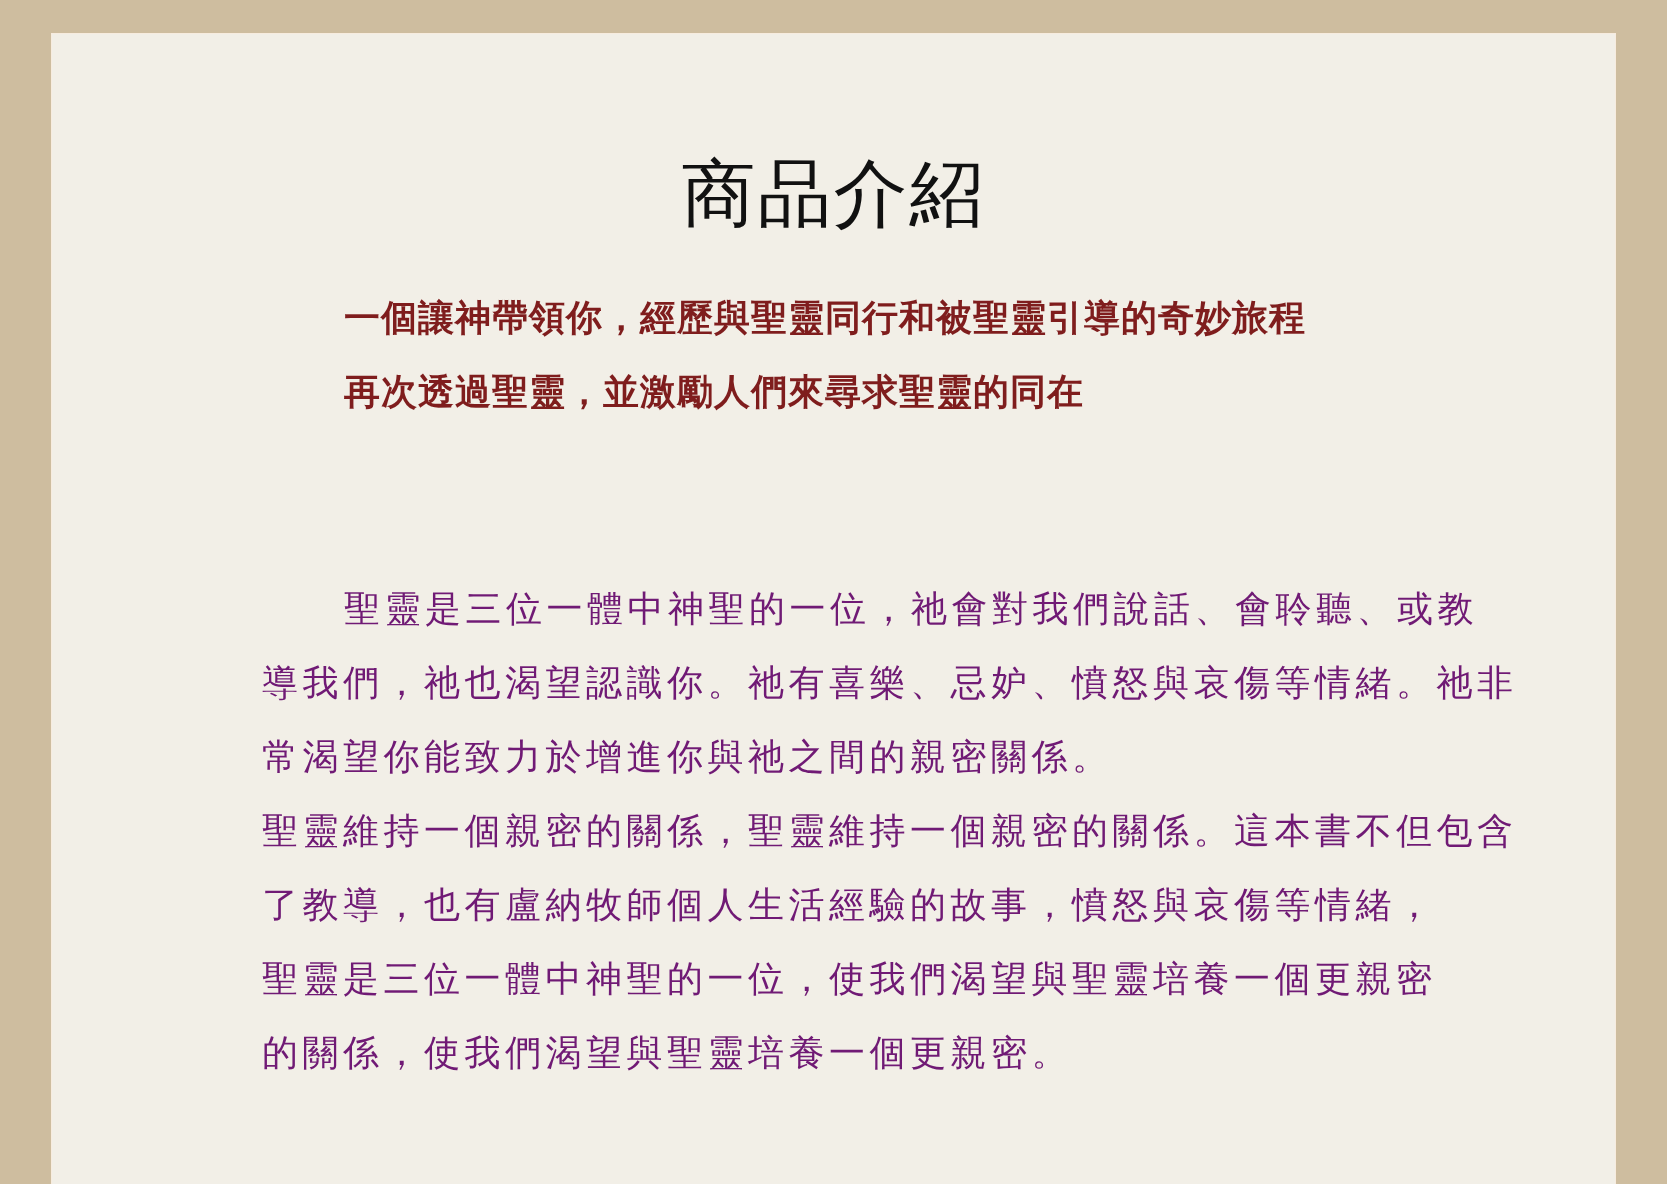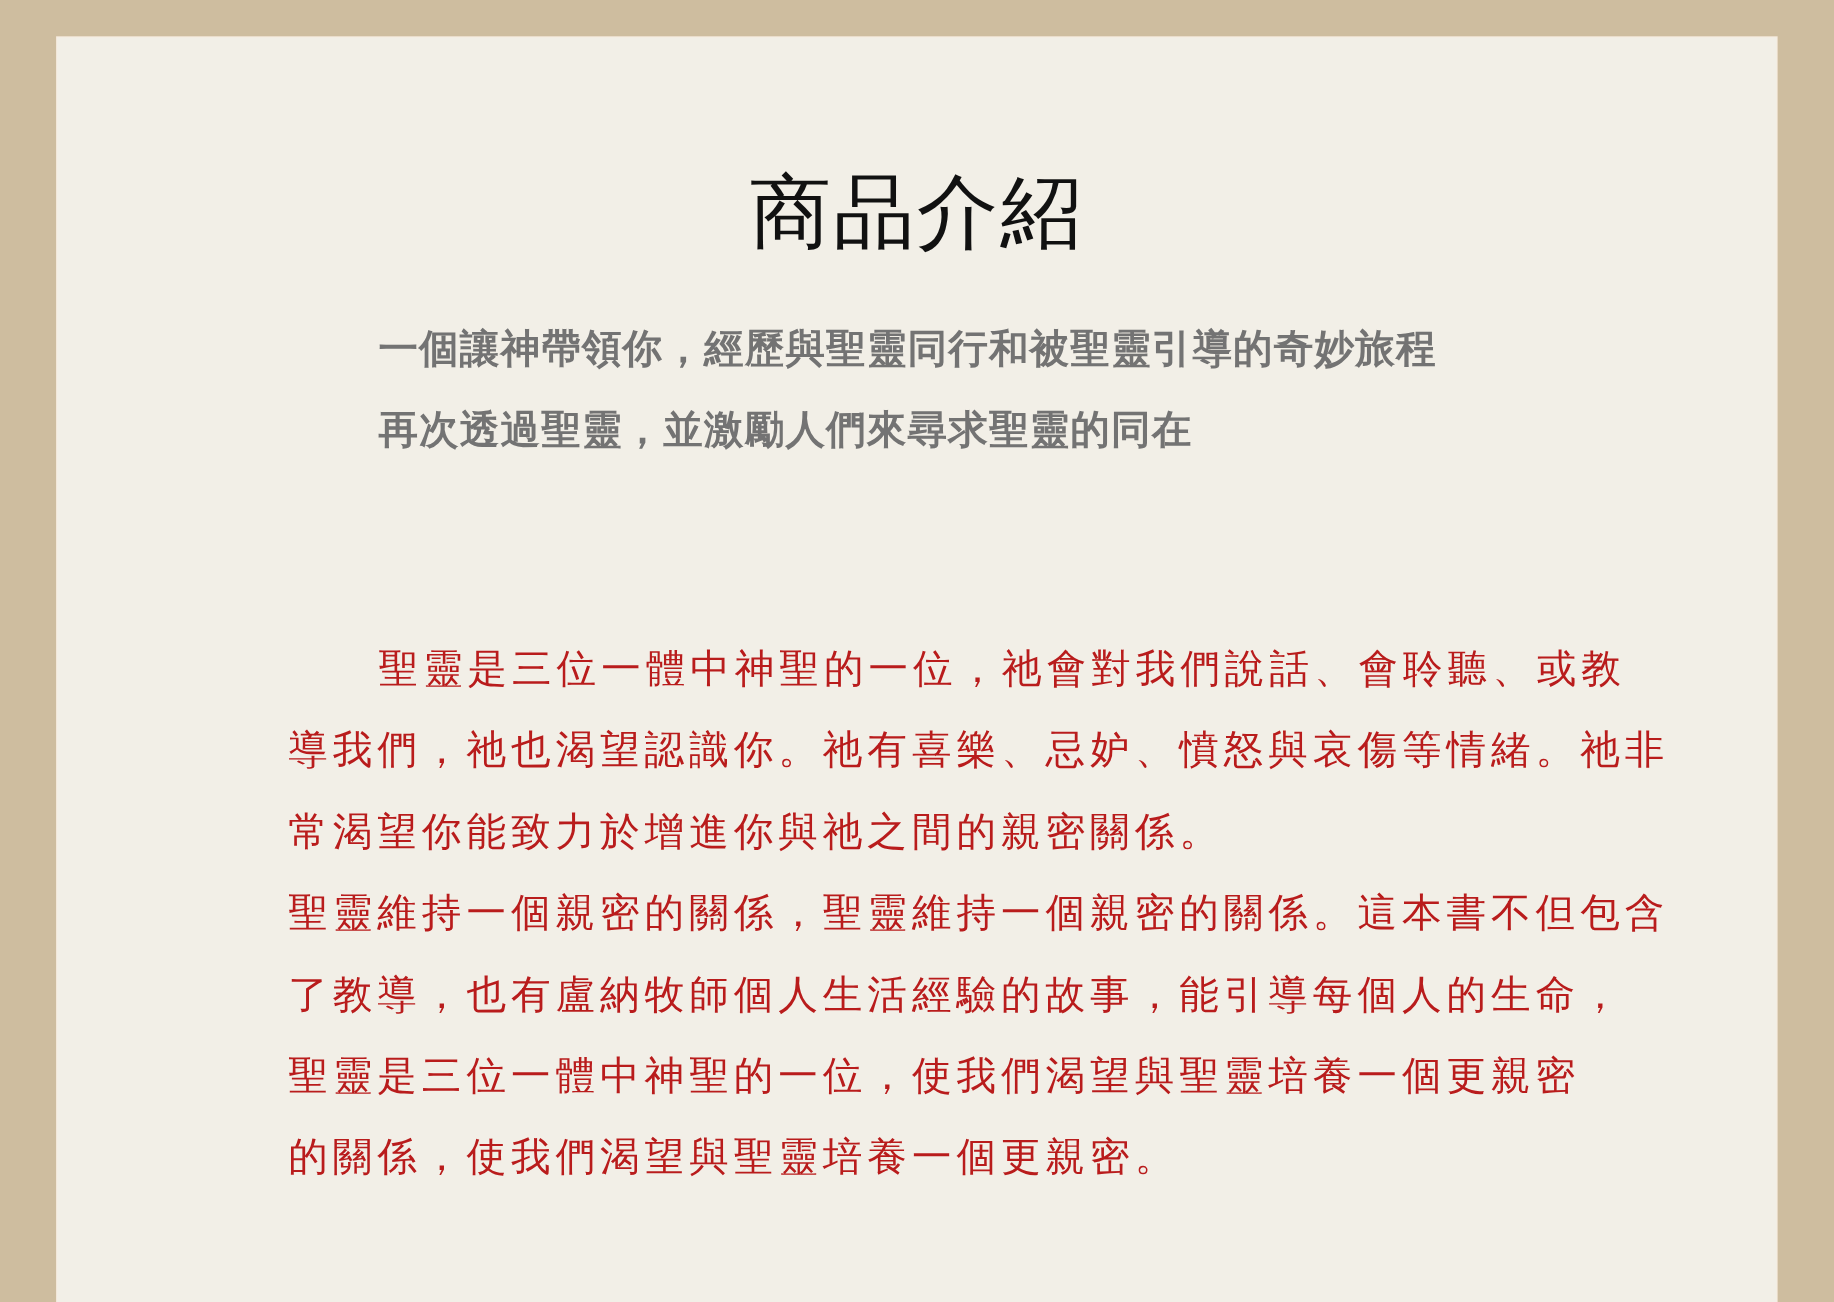--- a/index.html
+++ b/index.html
@@ -41,36 +41,36 @@
       position: absolute;
       left: 292px;
       top: 246px;
     }
     .tagline {
       font-size: 36px;
       font-weight: bold;
       line-height: 74px;
       letter-spacing: 1px;
       white-space: nowrap;
-      color: #737373;
+      color: #7f1d1d;
     }
     .body {
       position: absolute;
       left: 210px;
       top: 538px;
       width: 1150px;
     }
     .para {
       margin: 0;
       font-size: 36px;
       line-height: 74px;
       letter-spacing: 4.5px;
       text-indent: 82px;
       text-align: justify;
-      color: #b91c1c;
+      color: #701a75;
     }
     .para .line {
       display: block;
       white-space: nowrap;
     }
   </style>
 </head>
 <body>
 
 <div class="panel">
@@ -82,18 +82,18 @@
   </div>
 
   <div class="body">
     <p class="para">
       <span class="line">聖靈是三位一體中神聖的一位，祂會對我們說話、會聆聽、或教</span>
       <span class="line" style="text-indent:0">導我們，祂也渴望認識你。祂有喜樂、忌妒、憤怒與哀傷等情緒。祂非</span>
       <span class="line" style="text-indent:0">常渴望你能致力於增進你與祂之間的親密關係。</span>
     </p>
     <p class="para">
       <span class="line" style="text-indent:0">聖靈維持一個親密的關係，聖靈維持一個親密的關係。這本書不但包含</span>
-      <span class="line" style="text-indent:0">了教導，也有盧納牧師個人生活經驗的故事，能引導每個人的生命，</span>
+      <span class="line" style="text-indent:0">了教導，也有盧納牧師個人生活經驗的故事，憤怒與哀傷等情緒，</span>
       <span class="line" style="text-indent:0">聖靈是三位一體中神聖的一位，使我們渴望與聖靈培養一個更親密</span>
       <span class="line" style="text-indent:0">的關係，使我們渴望與聖靈培養一個更親密。</span>
     </p>
   </div>
 </div>
 
 </body></html>

